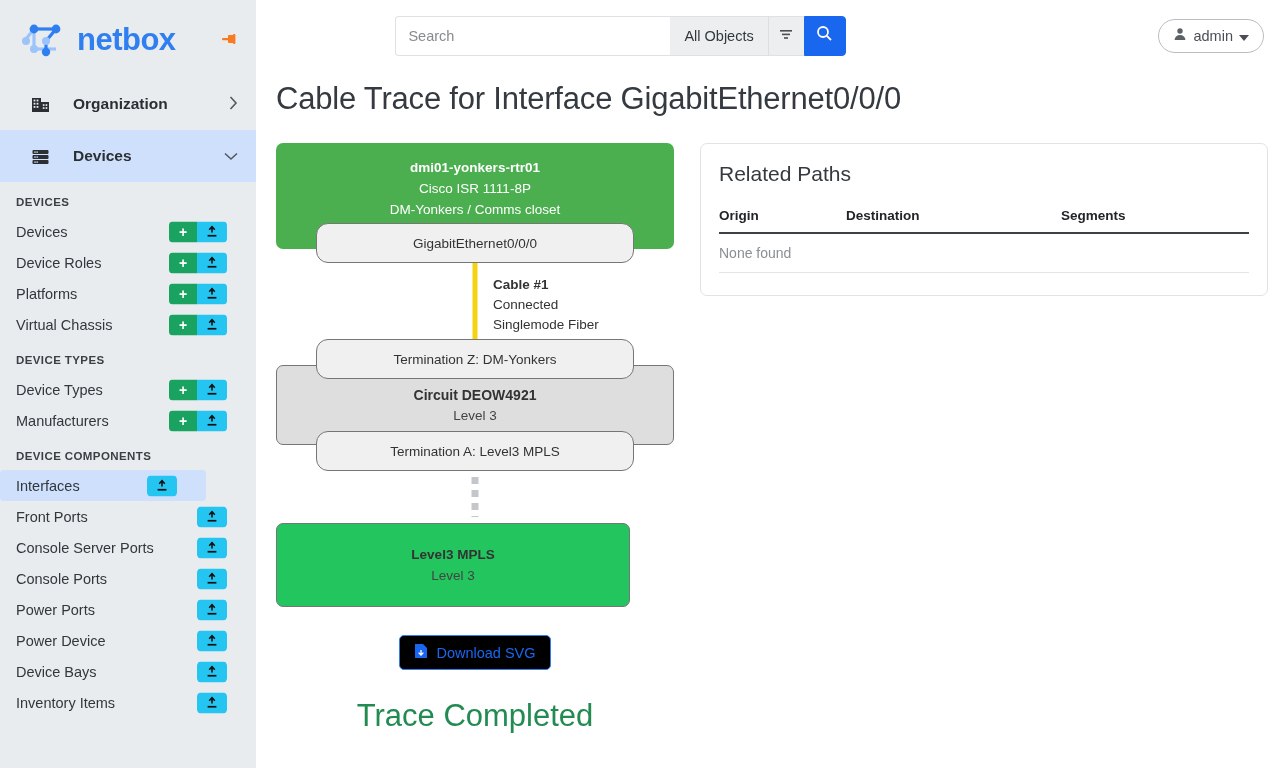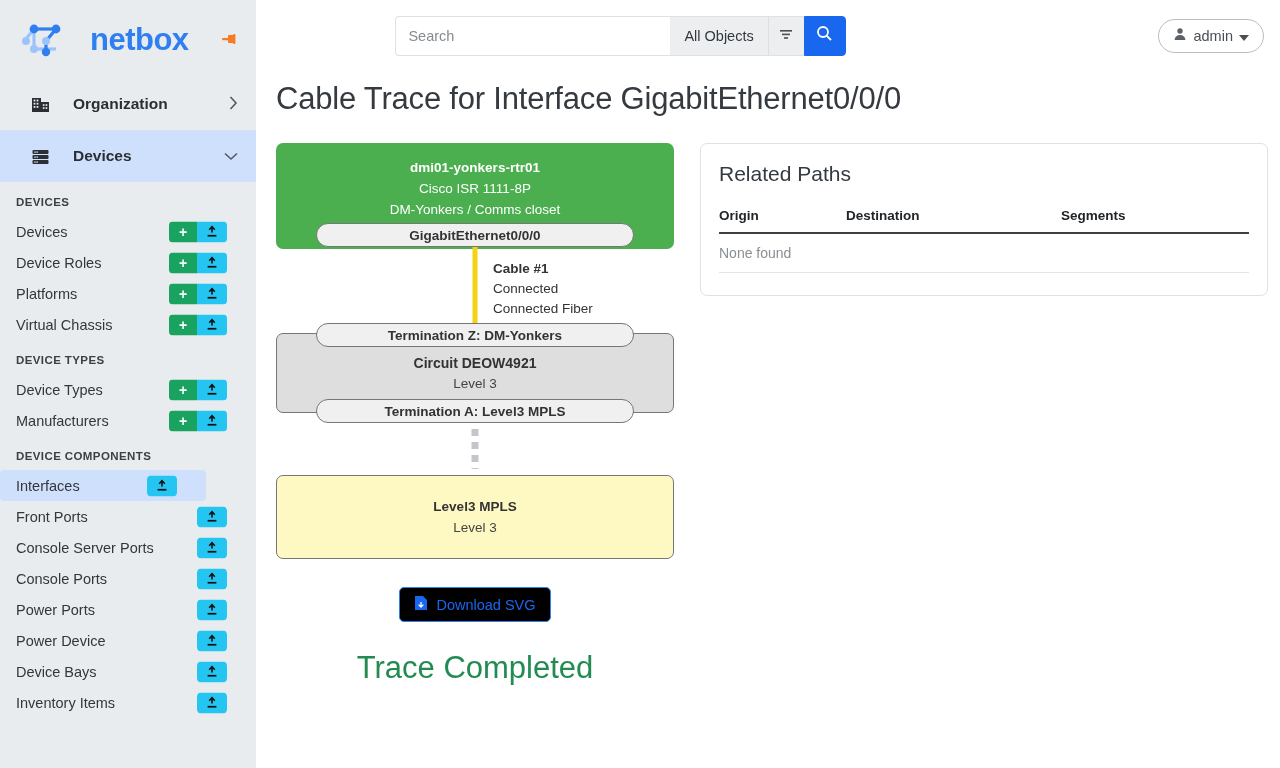--- a/index.html
+++ b/index.html
@@ -16,21 +16,21 @@
     width: 256px; height: 768px;
     background: #e9ecef;
     flex: 0 0 256px;
     overflow: hidden;
     position: relative;
   }
   .brand {
     height: 78px; display: flex; align-items: center;
     padding: 0 16px 0 22px;
   }
-  .brand-logo { display: flex; align-items: center; gap: 22px; }
+  .brand-logo { display: flex; align-items: center; gap: 9px; }
   .logo-mark { width: 46px; height: 44px; }
   .logo-word { font-size: 31px; font-weight: 700; color: #2f7ff0; letter-spacing: -0.5px; line-height: 1; }
   .pin-icon { margin-left: auto; width: 22px; height: 22px; display:flex; align-items:center; justify-content:center; }
 
   .nav-group {
     height: 52px; display: flex; align-items: center;
     padding: 0 18px 0 27px; gap: 20px;
     cursor: pointer;
   }
   .nav-group.active { background: #cfe0fd; }
@@ -108,30 +108,30 @@
     border-radius: 7px; text-align: center;
     display: flex; flex-direction: column; justify-content: center; gap: 6px;
   }
   .node-device {
     background: #4bae4f; color: #fff; height: 106px; width: 398px;
     padding-bottom: 16px;
   }
   .node-device .n-title { font-size: 13.5px; font-weight: 700; }
   .node-device .n-sub { font-size: 13.5px; font-weight: 400; }
   .node-net {
-    background: #fef9c3; border: 1px solid #767676; color: #333;
-    height: 84px; width: 398px;
+    background: #22c55e; border: 1px solid #767676; color: #333;
+    height: 84px; width: 354px;
   }
   .node-net .n-title { font-size: 13.5px; font-weight: 700; color:#333; }
   .node-net .n-sub { font-size: 13.5px; color: #444; }
   .term {
-    width: 318px; height: 24px; margin: 0 auto;
+    width: 318px; height: 40px; margin: 0 auto;
     background: #f0f0f0; border: 1px solid #767676; border-radius: 12px;
     display: flex; align-items: center; justify-content: center;
-    font-size: 13.5px; font-weight: 700; color: #333;
+    font-size: 13.5px; font-weight: 400; color: #333;
     position: relative; z-index: 3;
   }
   .term.t-iface { margin-top: -26px; }
   .circuit-wrap { position: relative; margin-top: -14px; }
   .node-circuit {
     background: #dedede; border: 1px solid #767676; border-radius: 7px;
     width: 398px; height: 80px; display: flex; flex-direction: column;
     align-items: center; justify-content: center; gap: 5px;
   }
   .node-circuit .c-title { font-size: 14px; font-weight: 700; color: #333; }
@@ -492,21 +492,21 @@
             <div class="n-sub">DM-Yonkers / Comms closet</div>
           </div>
 
           <div class="term t-iface">GigabitEthernet0/0/0</div>
 
           <div class="cable-seg">
             <div class="cable-line"></div>
             <div class="cable-labels">
               <div class="cl-title">Cable #1</div>
               <div class="cl-line">Connected</div>
-              <div class="cl-line">Connected Fiber</div>
+              <div class="cl-line">Singlemode Fiber</div>
             </div>
           </div>
 
           <div class="circuit-wrap">
             <div class="term t-z">Termination Z: DM-Yonkers</div>
             <div class="node-circuit">
               <div class="c-title">Circuit DEOW4921</div>
               <div class="c-sub">Level 3</div>
             </div>
             <div class="term t-a">Termination A: Level3 MPLS</div>

